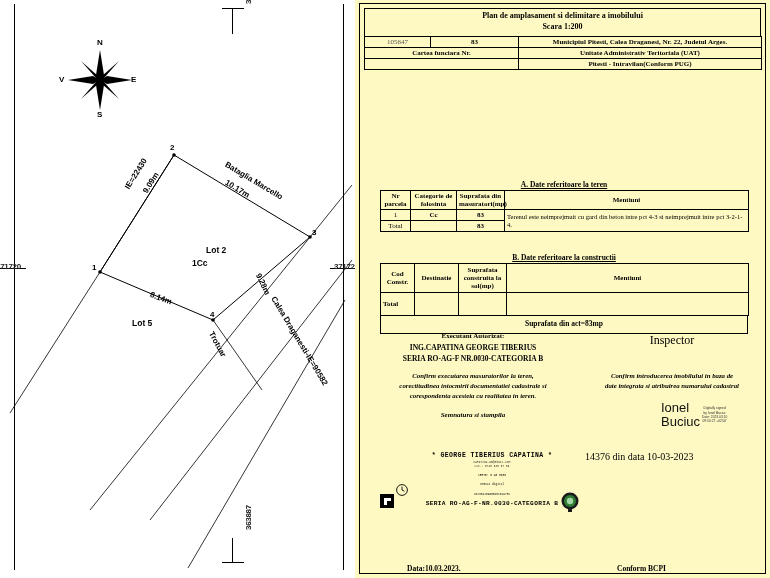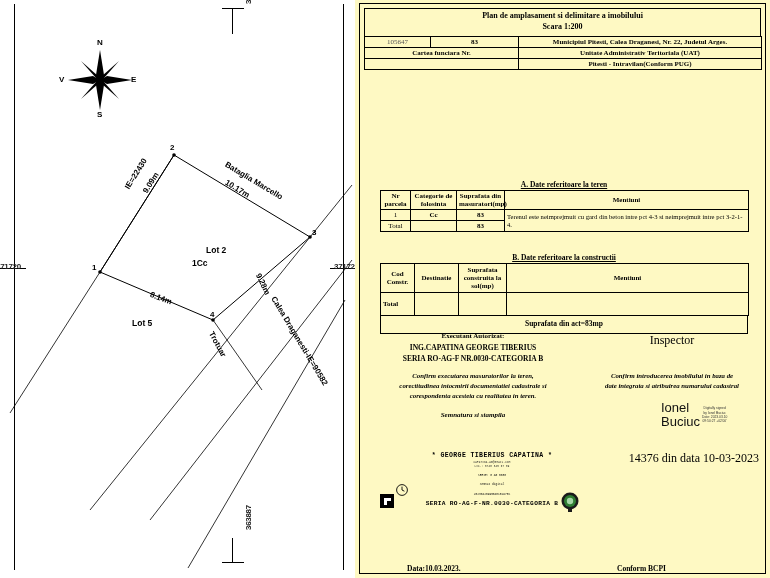--- a/index.html
+++ b/index.html
@@ -222,22 +222,22 @@
     font-size: 3.3px;
     line-height: 1.25;
     color: #333;
     margin-left: 2px;
     white-space: pre-line;
   }
   #insp-reg {
     position: absolute;
     left: 0; top: 118px;
     width: 174px;
-    text-align: right;
-    font-size: 12px;
+    text-align: left;
+    font-size: 10px;
   }
 
   
   #stamp {
     position: absolute;
     left: 30px; top: 120px;
     width: 190px;
     text-align: center;
   }
   .stamp-line1 {

